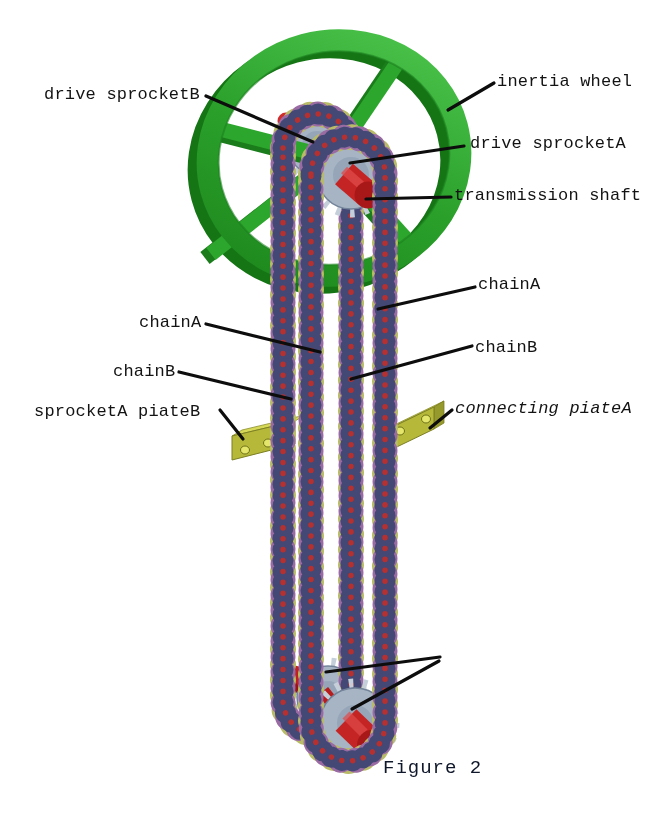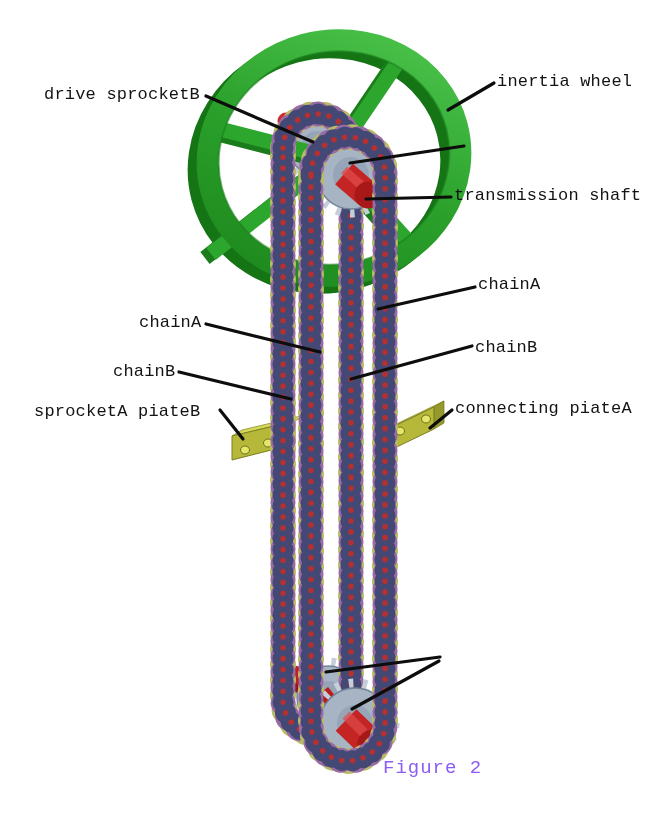--- a/index.html
+++ b/index.html
@@ -7,21 +7,21 @@
     position:relative; width:653px; height:815px; background:#ffffff;
     font-family:"Liberation Mono","DejaVu Sans Mono",monospace;
     overflow:hidden;
   }
   #scene { position:absolute; left:0; top:0; }
   .callout {
     position:absolute; white-space:nowrap; color:#131313;
     font-size:17px; line-height:20px; letter-spacing:0.2px;
   }
   .caption {
-    position:absolute; white-space:nowrap; color:#8b5cf6;
+    position:absolute; white-space:nowrap; color:#0f172a;
     font-size:19px; line-height:22px; letter-spacing:1px;
   }
   
   .ch-khaki  { fill:none; stroke:#b9bc66; stroke-width:26; stroke-dasharray:0.1 15.3; stroke-linecap:round; }
   .ch-purple { fill:none; stroke:#9a6ba3; stroke-width:25; stroke-dasharray:0.1 15.3; stroke-dashoffset:7.65; stroke-linecap:round; }
   .ch-navy-s { fill:none; stroke:#3a3f6b; stroke-width:17; }
   .ch-navy   { fill:none; stroke:#434875; stroke-width:21; stroke-dasharray:0.1 10.8; stroke-linecap:round; }
   .ch-pin    { fill:none; stroke:#b73030; stroke-width:5.5; stroke-dasharray:0.1 10.8; stroke-linecap:round; }
   .teeth { fill:none; stroke:#c5cfda; stroke-width:9; stroke-dasharray:4.5 9.5; }
   .disc  { fill:#a6b4c4; stroke:#73849a; stroke-width:1.5; }
@@ -153,22 +153,23 @@
       <line class="leader" x1="179" y1="372" x2="291" y2="399"></line>
       <line class="leader" x1="220" y1="410" x2="243" y2="439"></line>
       <line class="leader" x1="452" y1="410" x2="430" y2="428"></line>
       <line class="leader" x1="440" y1="657" x2="326" y2="672"></line>
       <line class="leader" x1="439" y1="661" x2="352" y2="709"></line>
     </g>
   </svg>
 
   <div class="callout" style="left:44px;  top:85px;">drive sprocketB</div>
   <div class="callout" style="left:497px; top:72px;">inertia wheel</div>
+  <div class="callout" style="left:470px; top:134px;">drive sprocketA</div>
   <div class="callout" style="left:454px; top:186px;text-align:right;">transmission shaft</div>
   <div class="callout" style="left:478px; top:275px;">chainA</div>
   <div class="callout" style="left:475px; top:338px;">chainB</div>
   <div class="callout" style="left:139px; top:313px;">chainA</div>
   <div class="callout" style="left:113px; top:362px;">chainB</div>
   <div class="callout" style="left:34px;  top:402px;">sprocketA piateB</div>
-  <div class="callout" style="left:455px; top:399px;">connecting piateA</div>
+  <div class="callout" style="left:455px; top:399px;font-style:italic;">connecting piateA</div>
   <div class="caption" style="left:383px; top:757px;">Figure 2</div>
 
 </div>
 
 </body></html>

